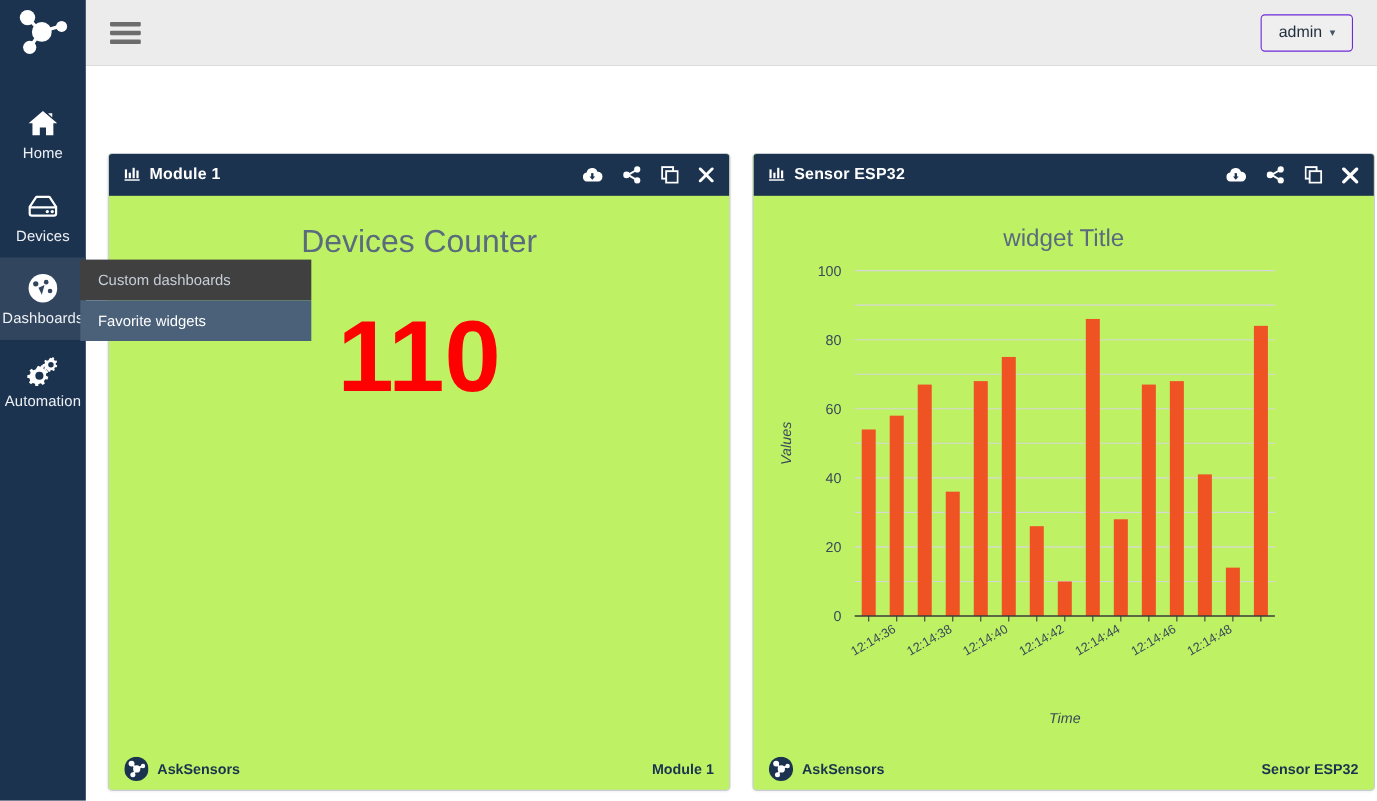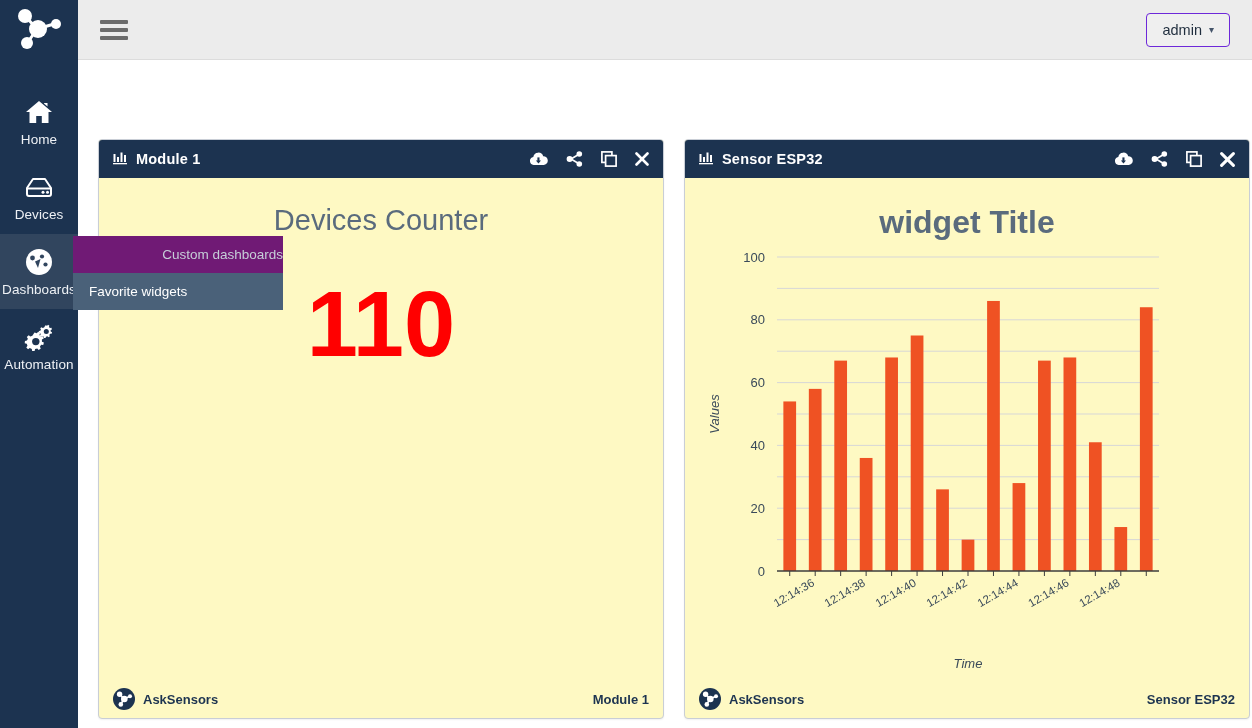--- a/index.html
+++ b/index.html
@@ -39,21 +39,21 @@
   
   .submenu {
     position: absolute; left: 73px; top: 236px;
     width: 210px; z-index: 40;
   }
   .submenu-item {
     height: 37px; display: flex; align-items: center;
     padding-left: 16px; font-size: 13.5px; cursor: pointer;
     color: #ffffff;
   }
-  .submenu-item.dim { background: #701a75; color: #c6ced8; justify-content: flex-end; }
+  .submenu-item.dim { background: #404040; color: #c6ced8; }
   .submenu-item.lit { background: #4a6179; color: #ffffff; }
 
   
   .topbar {
     position: absolute; left: 78px; top: 0;
     width: 1174px; height: 60px;
     background: #ececec;
     border-bottom: 1px solid #dcdcdc;
     display: flex; align-items: center;
     z-index: 20;
@@ -83,21 +83,21 @@
   }
   .star { font-size: 25px; color: #7a8795; }
 
   
   .widget-row {
     position: absolute; left: 20px; top: 78px;
     width: 1154px; display: flex; gap: 20px;
   }
   .widget {
     width: 566px; height: 580px;
-    background: #fef9c3;
+    background: #bef264;
     border: 1px solid #c9ced6;
     border-radius: 4px;
     display: flex; flex-direction: column;
     box-shadow: 0 1px 2px rgba(0,0,0,.06);
     overflow: hidden;
   }
   .widget-head {
     height: 38px; background: #1c3350; color: #fff;
     display: flex; align-items: center; padding: 0 14px;
     flex: 0 0 38px;
@@ -127,21 +127,21 @@
   }
   .counter-value {
     text-align: center; margin-top: 41px;
     font-size: 92px; font-weight: bold; color: #ff0000;
     line-height: 1;
   }
 
   
   .chart-title {
     text-align: center; margin-top: 26px;
-    font-size: 32px; color: #5a6b7d; font-weight: 700;
+    font-size: 22px; color: #5a6b7d; font-weight: 400;
   }
   .chart-wrap { position: relative; width: 566px; height: 455px; }
   .chart-xlabel {
     position: absolute; left: 0; right: 0; top: 415px;
     text-align: center; font-size: 13px; font-style: italic; color: #3a4a5a;
   }
   svg.chart { display: block; }
   .gridline { stroke: #d7d7d7; stroke-width: 1; }
   .axisline { stroke: #3c3c3c; stroke-width: 1.5; }
   .tick-text { font-family: "Liberation Sans", sans-serif; font-size: 13px; fill: #3a4a5a; }

